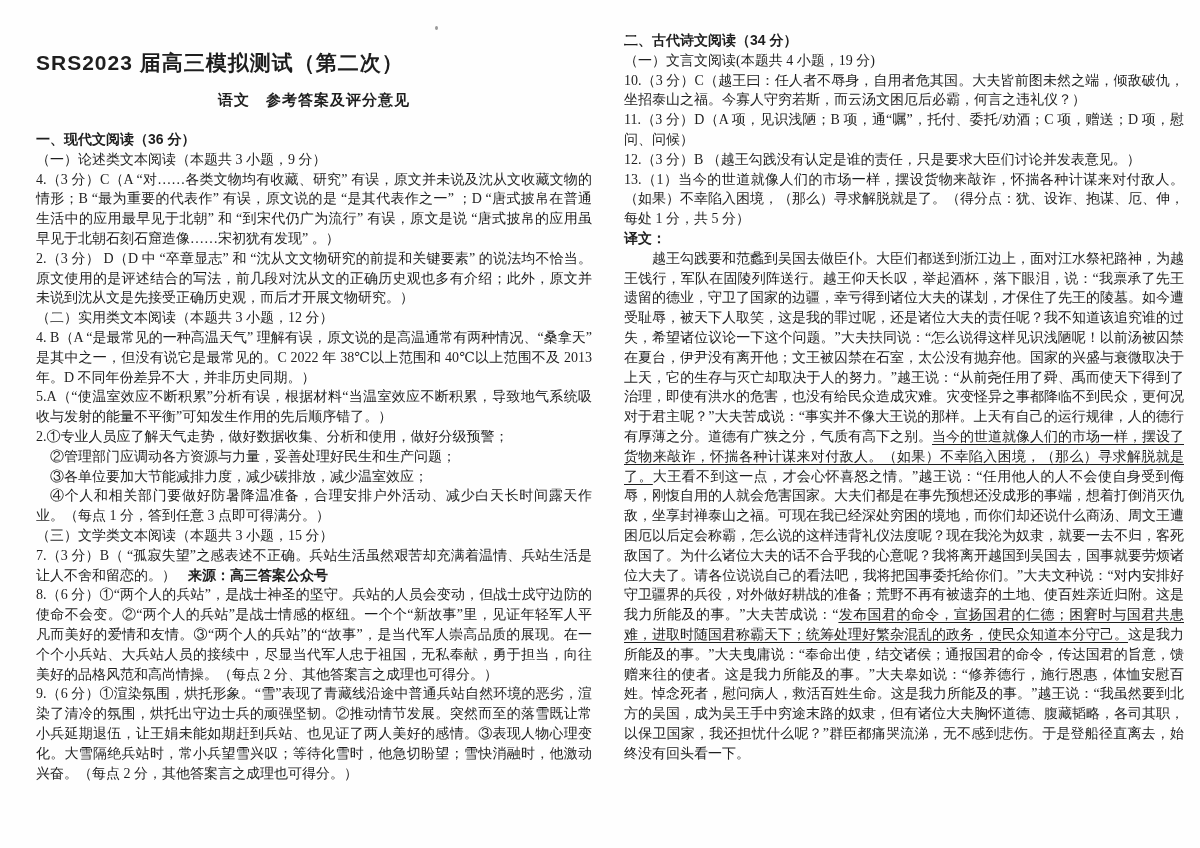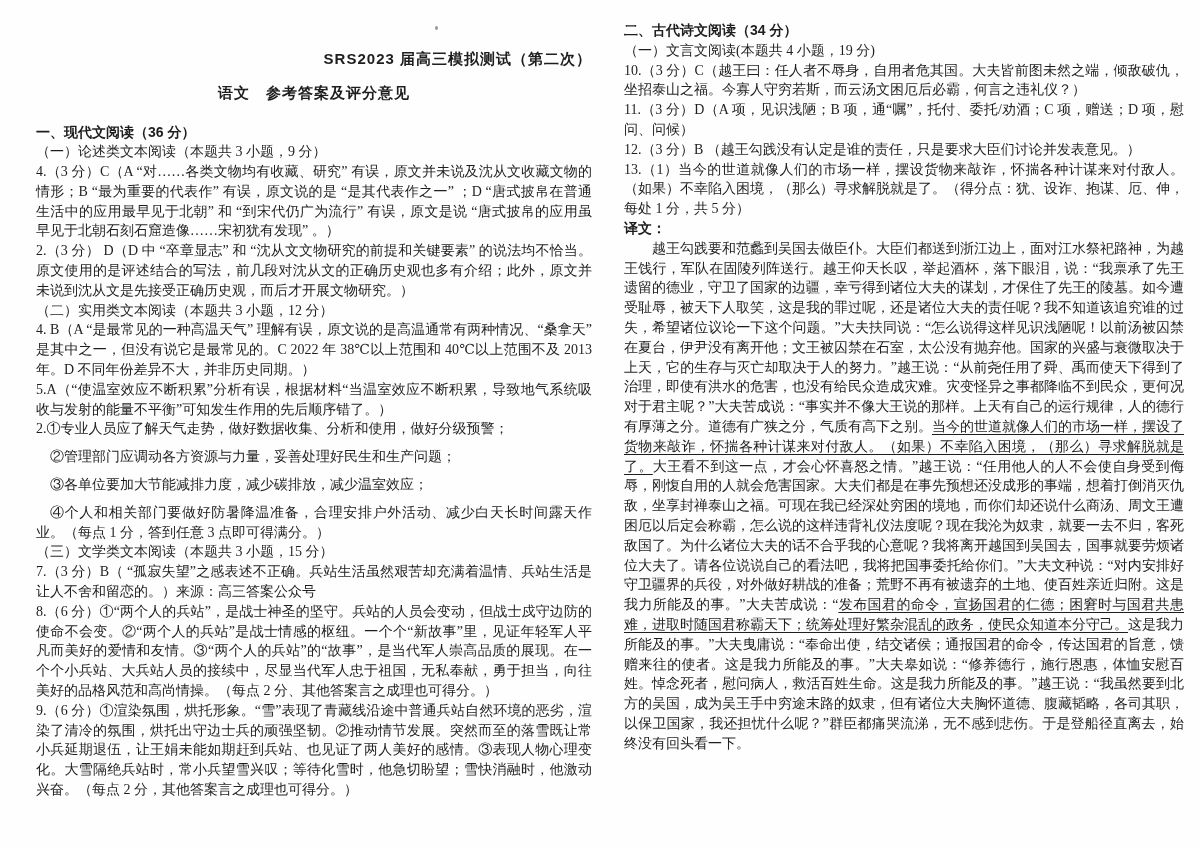--- a/index.html
+++ b/index.html
@@ -3,39 +3,39 @@
 <meta charset="utf-8">
 <style>
   html,body { margin:0; padding:0; background:#ffffff; }
   .page {
     position:relative; width:1200px; height:848px; background:#fefefe;
     color:#1e1e1e; overflow:hidden;
     font-family:"Liberation Serif","DejaVu Serif",serif;
   }
   .col { position:absolute; }
   .col-left  { left:36px;  top:50px; width:556px; }
-  .col-right { left:624px; top:21px; width:560px; }
+  .col-right { left:624px; top:31px; width:560px; }
   .doc-title {
-    text-align:right; font-weight:700; font-size:15px; line-height:1.25;
+    text-align:left; font-weight:700; font-size:21px; line-height:1.25;
     font-family:"Liberation Sans","DejaVu Sans",sans-serif;
     margin:0 0 15px 0; letter-spacing:1px;
   }
   .doc-subtitle {
     text-align:center; font-weight:700; font-size:15px; line-height:1.25;
     font-family:"Liberation Sans","DejaVu Sans",sans-serif;
     margin:0 0 20px 0; letter-spacing:1px;
   }
   .blocks p.blk { margin:0; font-size:14px; line-height:19.8px; text-align:justify; word-break:break-all; }
   .blocks p.h, .blocks p.h2 {
     font-family:"Liberation Sans","DejaVu Sans",sans-serif; font-weight:700;
   }
-  .blocks p.p1 { text-indent:1em;margin-top:8px; }
+  .blocks p.p1 { text-indent:1em; }
   .blocks p.p2 { text-indent:2em; }
   .run.u { text-decoration:underline; text-underline-offset:3px; }
-  .run.b { font-family:"Liberation Sans","DejaVu Sans",sans-serif; font-weight:400; }
+  .run.b { font-family:"Liberation Sans","DejaVu Sans",sans-serif; font-weight:700;margin-left:12px; }
   .speck { position:absolute; left:435px; top:26px; width:3px; height:4px; background:#9a9a9a; border-radius:50%; }
 </style>
 </head>
 <body>
 
 <div class="page">
   <div class="speck"></div>
 
   <div class="col col-left">
     <div class="doc-title">SRS2023 届高三模拟测试（第二次）</div>

